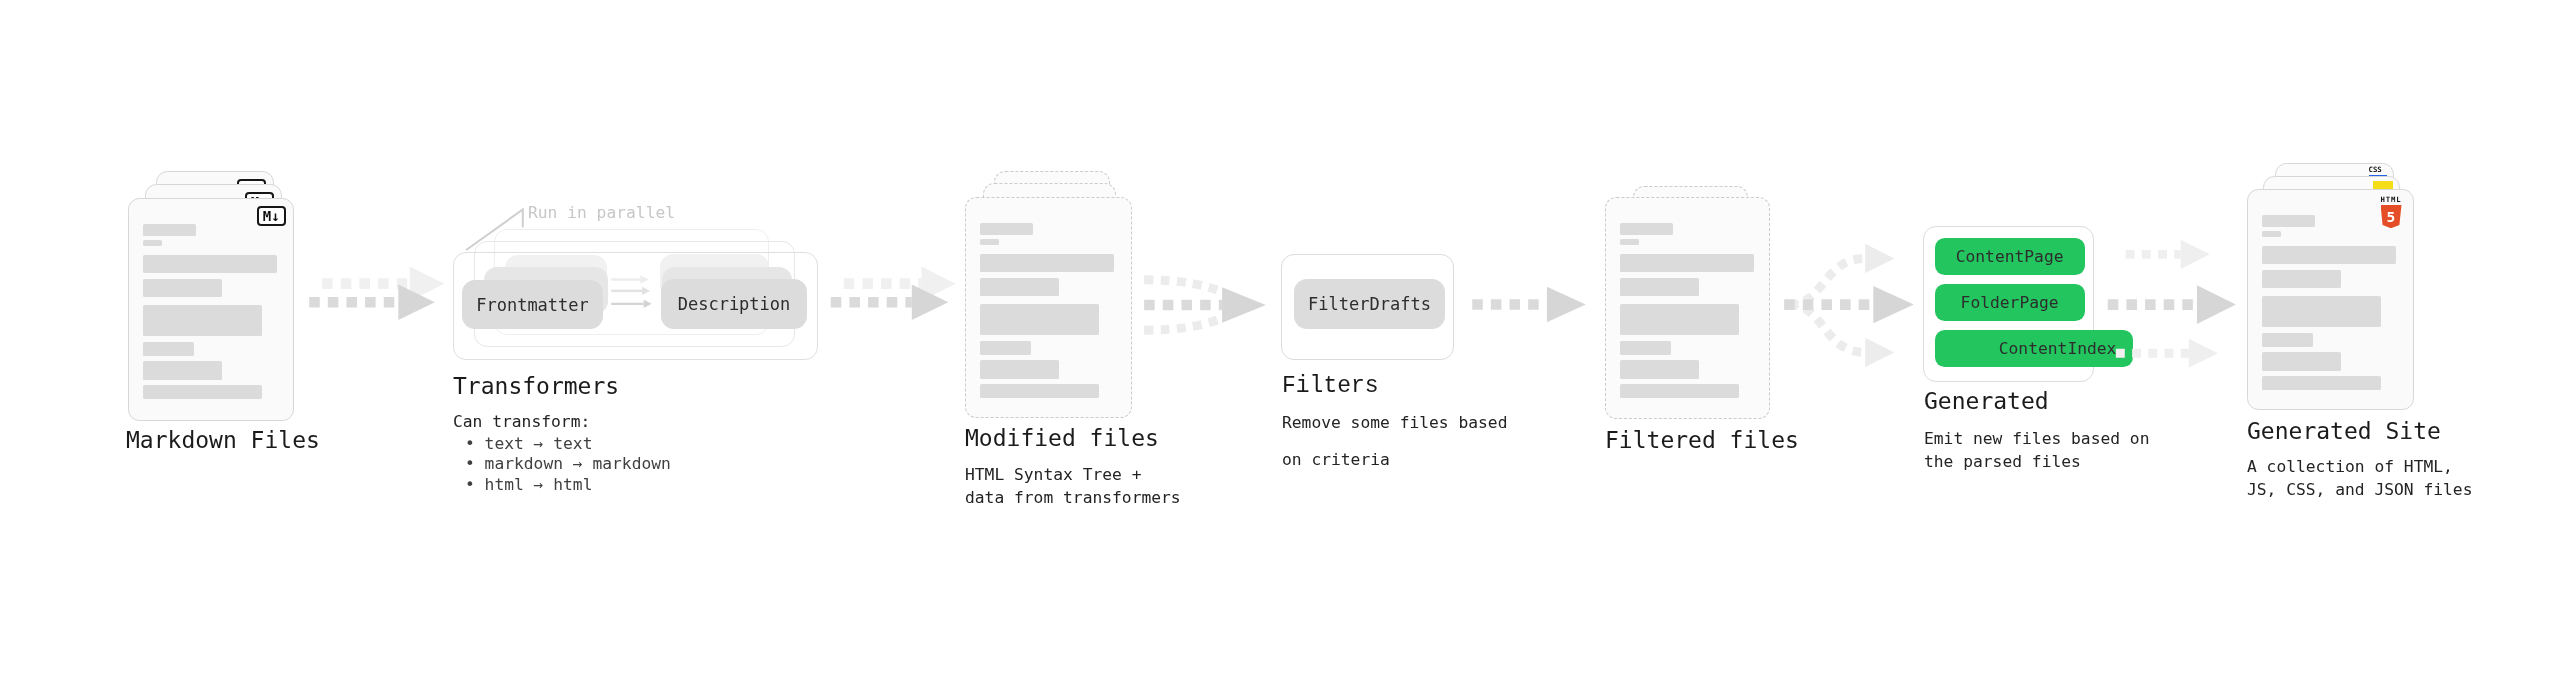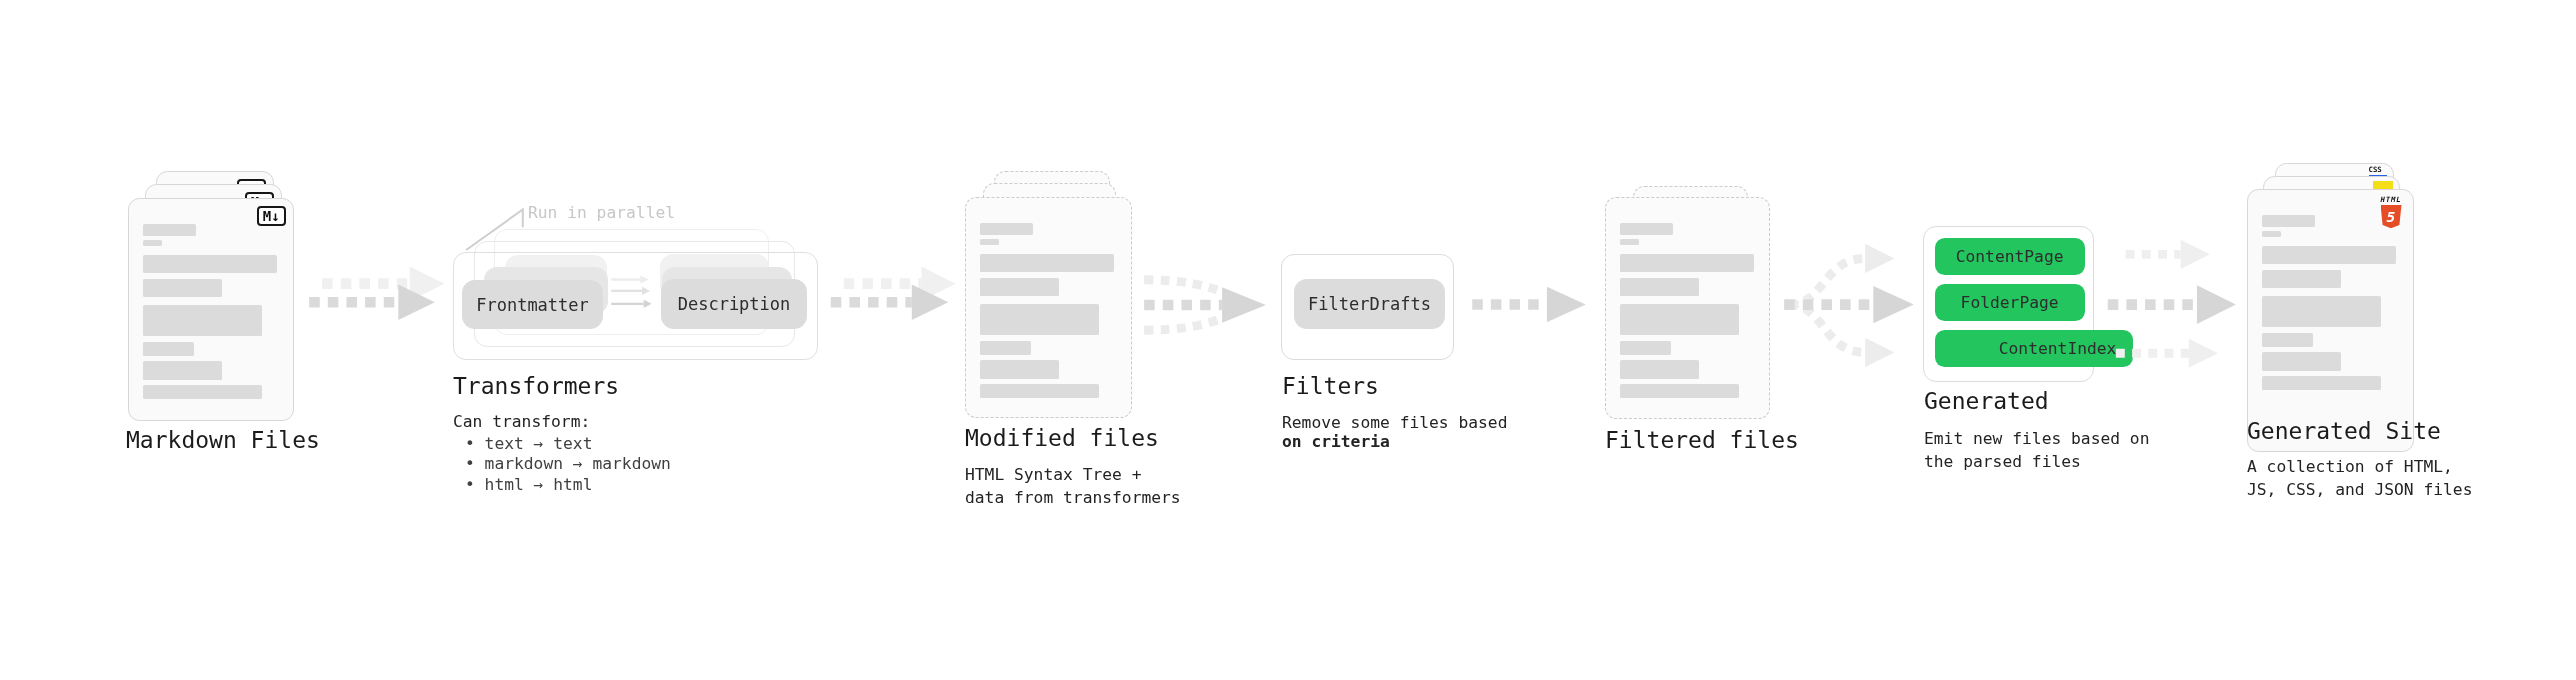--- a/index.html
+++ b/index.html
@@ -139,23 +139,23 @@
   <svg class="abs" style="left:1136px;top:244px;" width="138" height="122" viewBox="0 0 170 150">
     <path d="M10,44 Q80,44 114,63" fill="none" stroke="#ececec" stroke-width="11" stroke-dasharray="11 9"></path>
     <path d="M10,106 Q80,106 114,87" fill="none" stroke="#ececec" stroke-width="11" stroke-dasharray="11 9"></path>
     <line x1="10" y1="75" x2="106" y2="75" stroke="#dadada" stroke-width="13" stroke-dasharray="13 10"></line>
     <polygon points="106,53 160,75 106,97" fill="#d6d6d6"></polygon>
   </svg>
 
   <div>
     <div class="t-box" style="left:1281px;top:254px;width:173px;height:106px;border-color:#dcdcdc;"></div>
     <div class="chip" style="left:1294px;top:279px;width:151px;height:50px;">FilterDrafts</div>
-    <div class="h1" style="left:1282px;top:372px;">Filters</div>
+    <div class="h1" style="left:1282px;top:372px;font-family:Liberation Mono, monospace;">Filters</div>
     <div class="body-text" style="left:1282px;top:411px;">Remove some files based</div>
-    <div class="body-text" style="left:1282px;top:430px;font-weight:bold;">on criteria</div>
+    <div class="body-text" style="left:1282px;top:448px;">on criteria</div>
   </div>
 
   <svg class="abs" style="left:1464px;top:268px;" width="130" height="73" viewBox="0 0 160 90">
     <line x1="10" y1="45" x2="102" y2="45" stroke="#dadada" stroke-width="13" stroke-dasharray="13 10"></line>
     <polygon points="102,23 150,45 102,67" fill="#d6d6d6"></polygon>
   </svg>
 
   <div>
     <div class="file-card dashed" style="left:1633px;top:186px;width:115px;height:221px;"></div>
     <div class="file-card dashed" style="left:1605px;top:197px;width:165px;height:222px;">
@@ -203,21 +203,21 @@
   <div>
     <div class="file-card" style="left:2275px;top:163px;width:119px;height:221px;background:#fbfbfb;">
       <div class="css-badge">
         <span>CSS</span>
         <span class="css-underline"></span>
       </div>
     </div>
     <div class="file-card" style="left:2263px;top:176px;width:137px;height:221px;background:#fbfbfb;">
       <div class="js-badge"></div>
     </div>
-    <div class="file-card" style="left:2247px;top:189px;width:167px;height:263px;font-style:italic;">
+    <div class="file-card" style="left:2247px;top:189px;width:167px;height:221px;">
       <div class="html5-logo">
         <div class="html5-word">HTML</div>
         <div class="html5-shield">
             <span>5</span>
           </div>
       </div>
       <div class="bar" style="top:25px;width:53px;height:12.2px;"></div>
       <div class="bar" style="top:41px;width:18.7px;height:5.7px;"></div>
       <div class="bar" style="top:56px;width:134px;height:18px;"></div>
       <div class="bar" style="top:80px;width:79px;height:18px;"></div>

